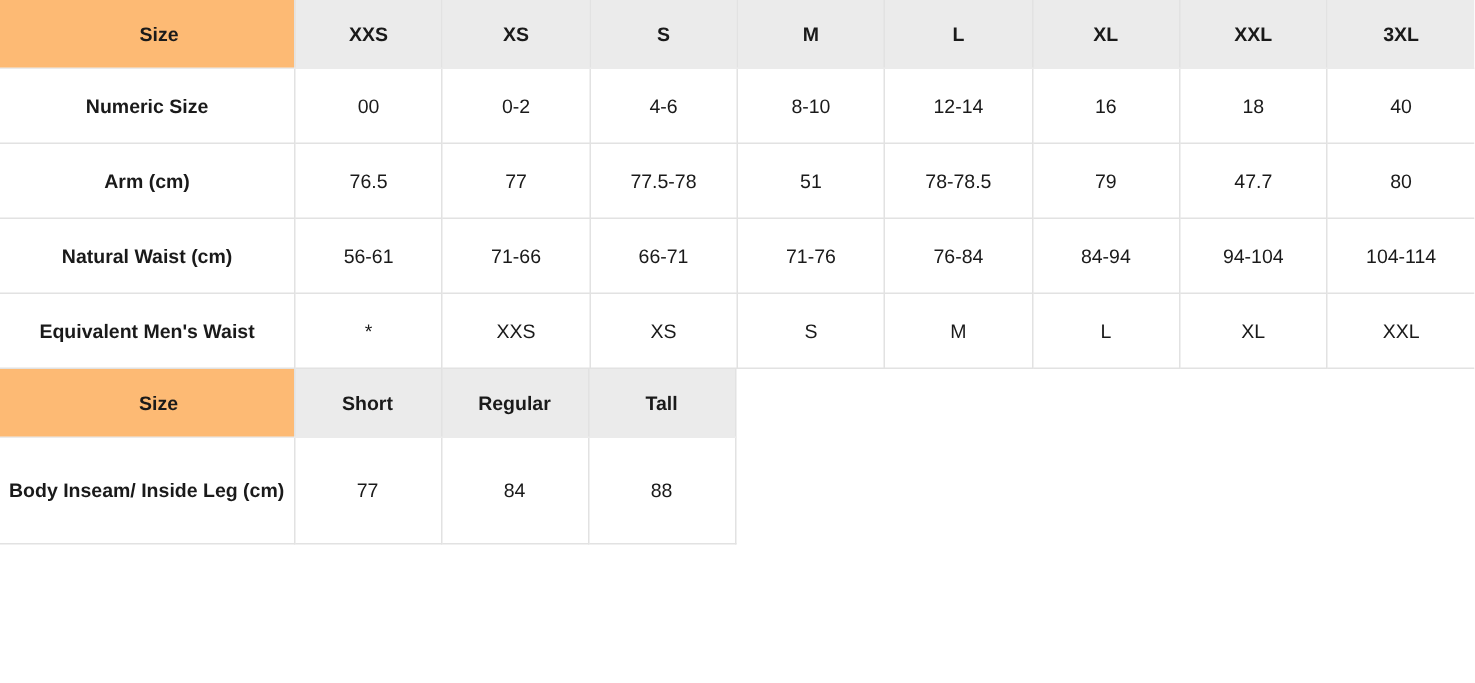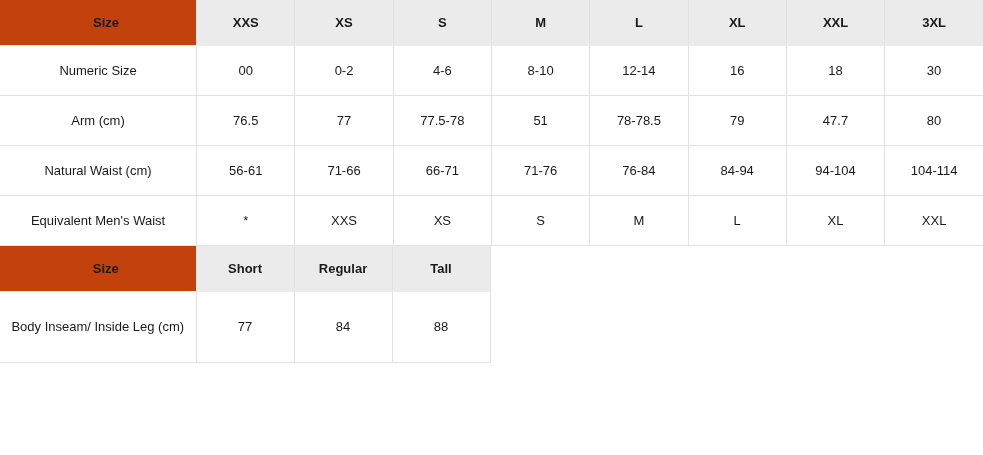--- a/index.html
+++ b/index.html
@@ -43,25 +43,25 @@
   th {
     font-weight: bold;
     background: #ebebeb;
     height: 45px;
     border-bottom: 1px solid #ebebeb;
   }
   tr > *:last-child {
     border-right: none;
   }
   td.rowhead {
-    font-weight: normal;
+    font-weight: bold;
     background: #ffffff;
   }
   th.rowhead {
-    background: #c2410c;
+    background: #fdba74;
     padding-left: 20px;
   }
   tbody tr td {
     height: 49px;
   }
   .primary col.c0, .secondary col.c0 { width: 196px; }
   .primary col.data { width: 98px; }
   .secondary col.data { width: 98px; }
   .secondary col.blank { width: 505px; }
   td.blank {
@@ -114,21 +114,21 @@
     <tbody>
       <tr>
         <td class="rowhead">Numeric Size</td>
         <td>00</td>
         <td>0-2</td>
         <td>4-6</td>
         <td>8-10</td>
         <td>12-14</td>
         <td>16</td>
         <td>18</td>
-        <td>30</td>
+        <td>40</td>
       </tr>
       <tr>
         <td class="rowhead">Arm (cm)</td>
         <td>76.5</td>
         <td>77</td>
         <td>77.5-78</td>
         <td>51</td>
         <td>78-78.5</td>
         <td>79</td>
         <td>47.7</td>

